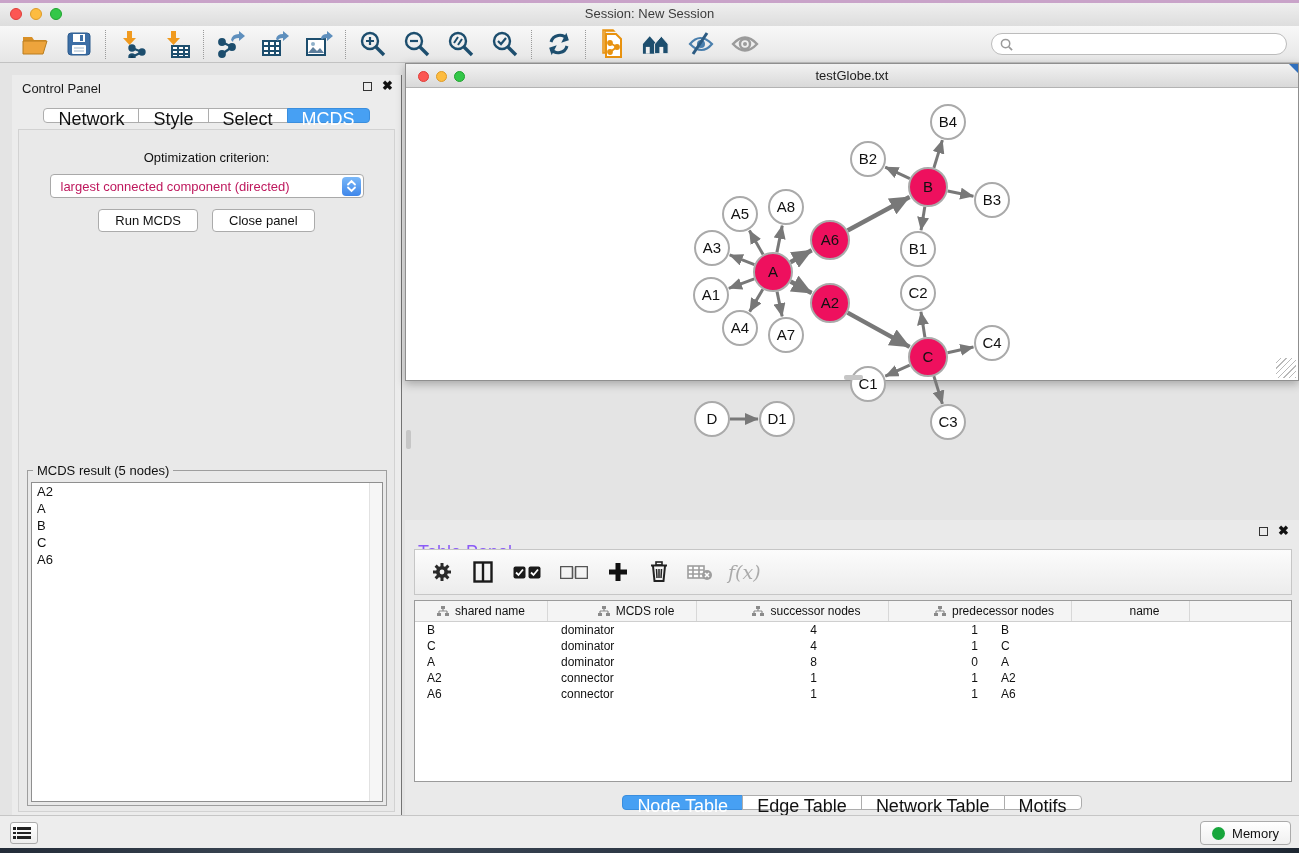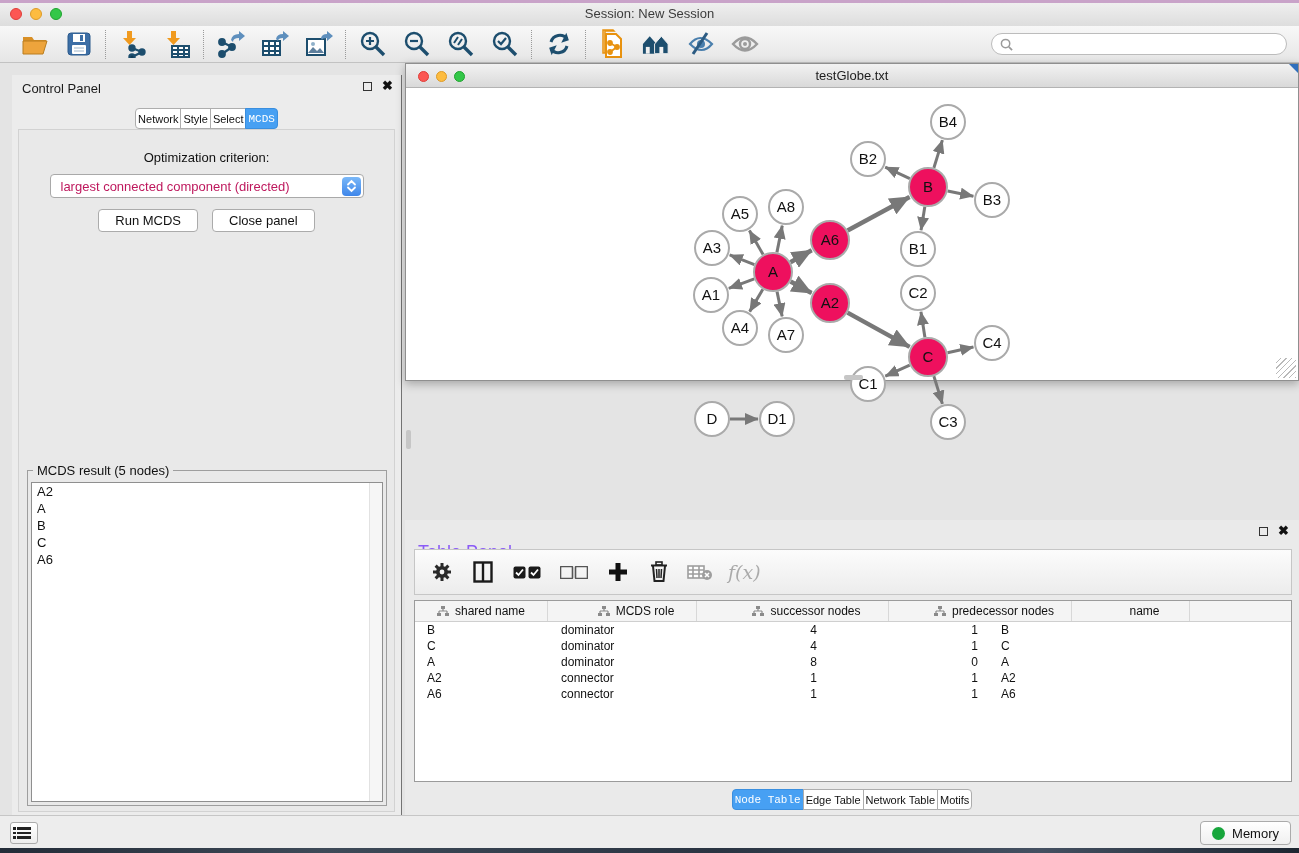--- a/index.html
+++ b/index.html
@@ -42,26 +42,26 @@
     position:absolute; left:12px; top:63px; width:390px; height:748px;
     background:#ececec; border-right:1px solid #737373;margin-top:12px;
   }
   .panel-head { position:relative; height:26px; }
   .panel-head .panel-title { position:absolute; left:10px; top:6px; font-size:13px; color:#1a1a1a; }
   .panel-head .head-icons { position:absolute; right:8px; top:6px; display:flex; gap:10px; align-items:center; }
   .float-icon { width:9px; height:9px; border:1.5px solid #333; display:inline-block; }
   .close-icon { font-size:13px; font-weight:bold; color:#111; line-height:10px; }
   .seg-tabs { display:flex; justify-content:center; }
   .seg-tab {
-    height:21px; line-height:20px; padding:0 2px; background:#fff;
-    border:1px solid #adadad; font-size:11px; color:#111; margin-left:-1px; cursor:default;
+    height:15px; line-height:20px; padding:0 14px; background:#fff;
+    border:1px solid #adadad; font-size:18px; color:#111; margin-left:-1px; cursor:default;
   }
   .seg-tab:first-child { border-radius:4px 0 0 4px; margin-left:0; }
   .seg-tab:last-child { border-radius:0 4px 4px 0; }
-  .seg-tab.active { background:#47a0f3; border-color:#3a8ede; color:#fff;font-family:Liberation Mono, monospace; }
+  .seg-tab.active { background:#47a0f3; border-color:#3a8ede; color:#fff; }
   .cp-tabs { position:absolute; top:33px; left:0; right:0; }
   .cp-body {
     position:absolute; top:54px; left:6px; right:6px; bottom:11px;
     background:#e9e9e9; border:1px solid #d2d2d2;
   }
   .opt-label { margin-top:20px; text-align:center; font-size:13px; color:#111; }
   .dropdown {
     margin:9px auto 0; width:314px; height:24px; background:#fff;
     border:1px solid #a9a9a9; border-radius:4px; display:flex; align-items:center;
     padding:0 2px 0 10px; font-size:13px; color:#be185d;

